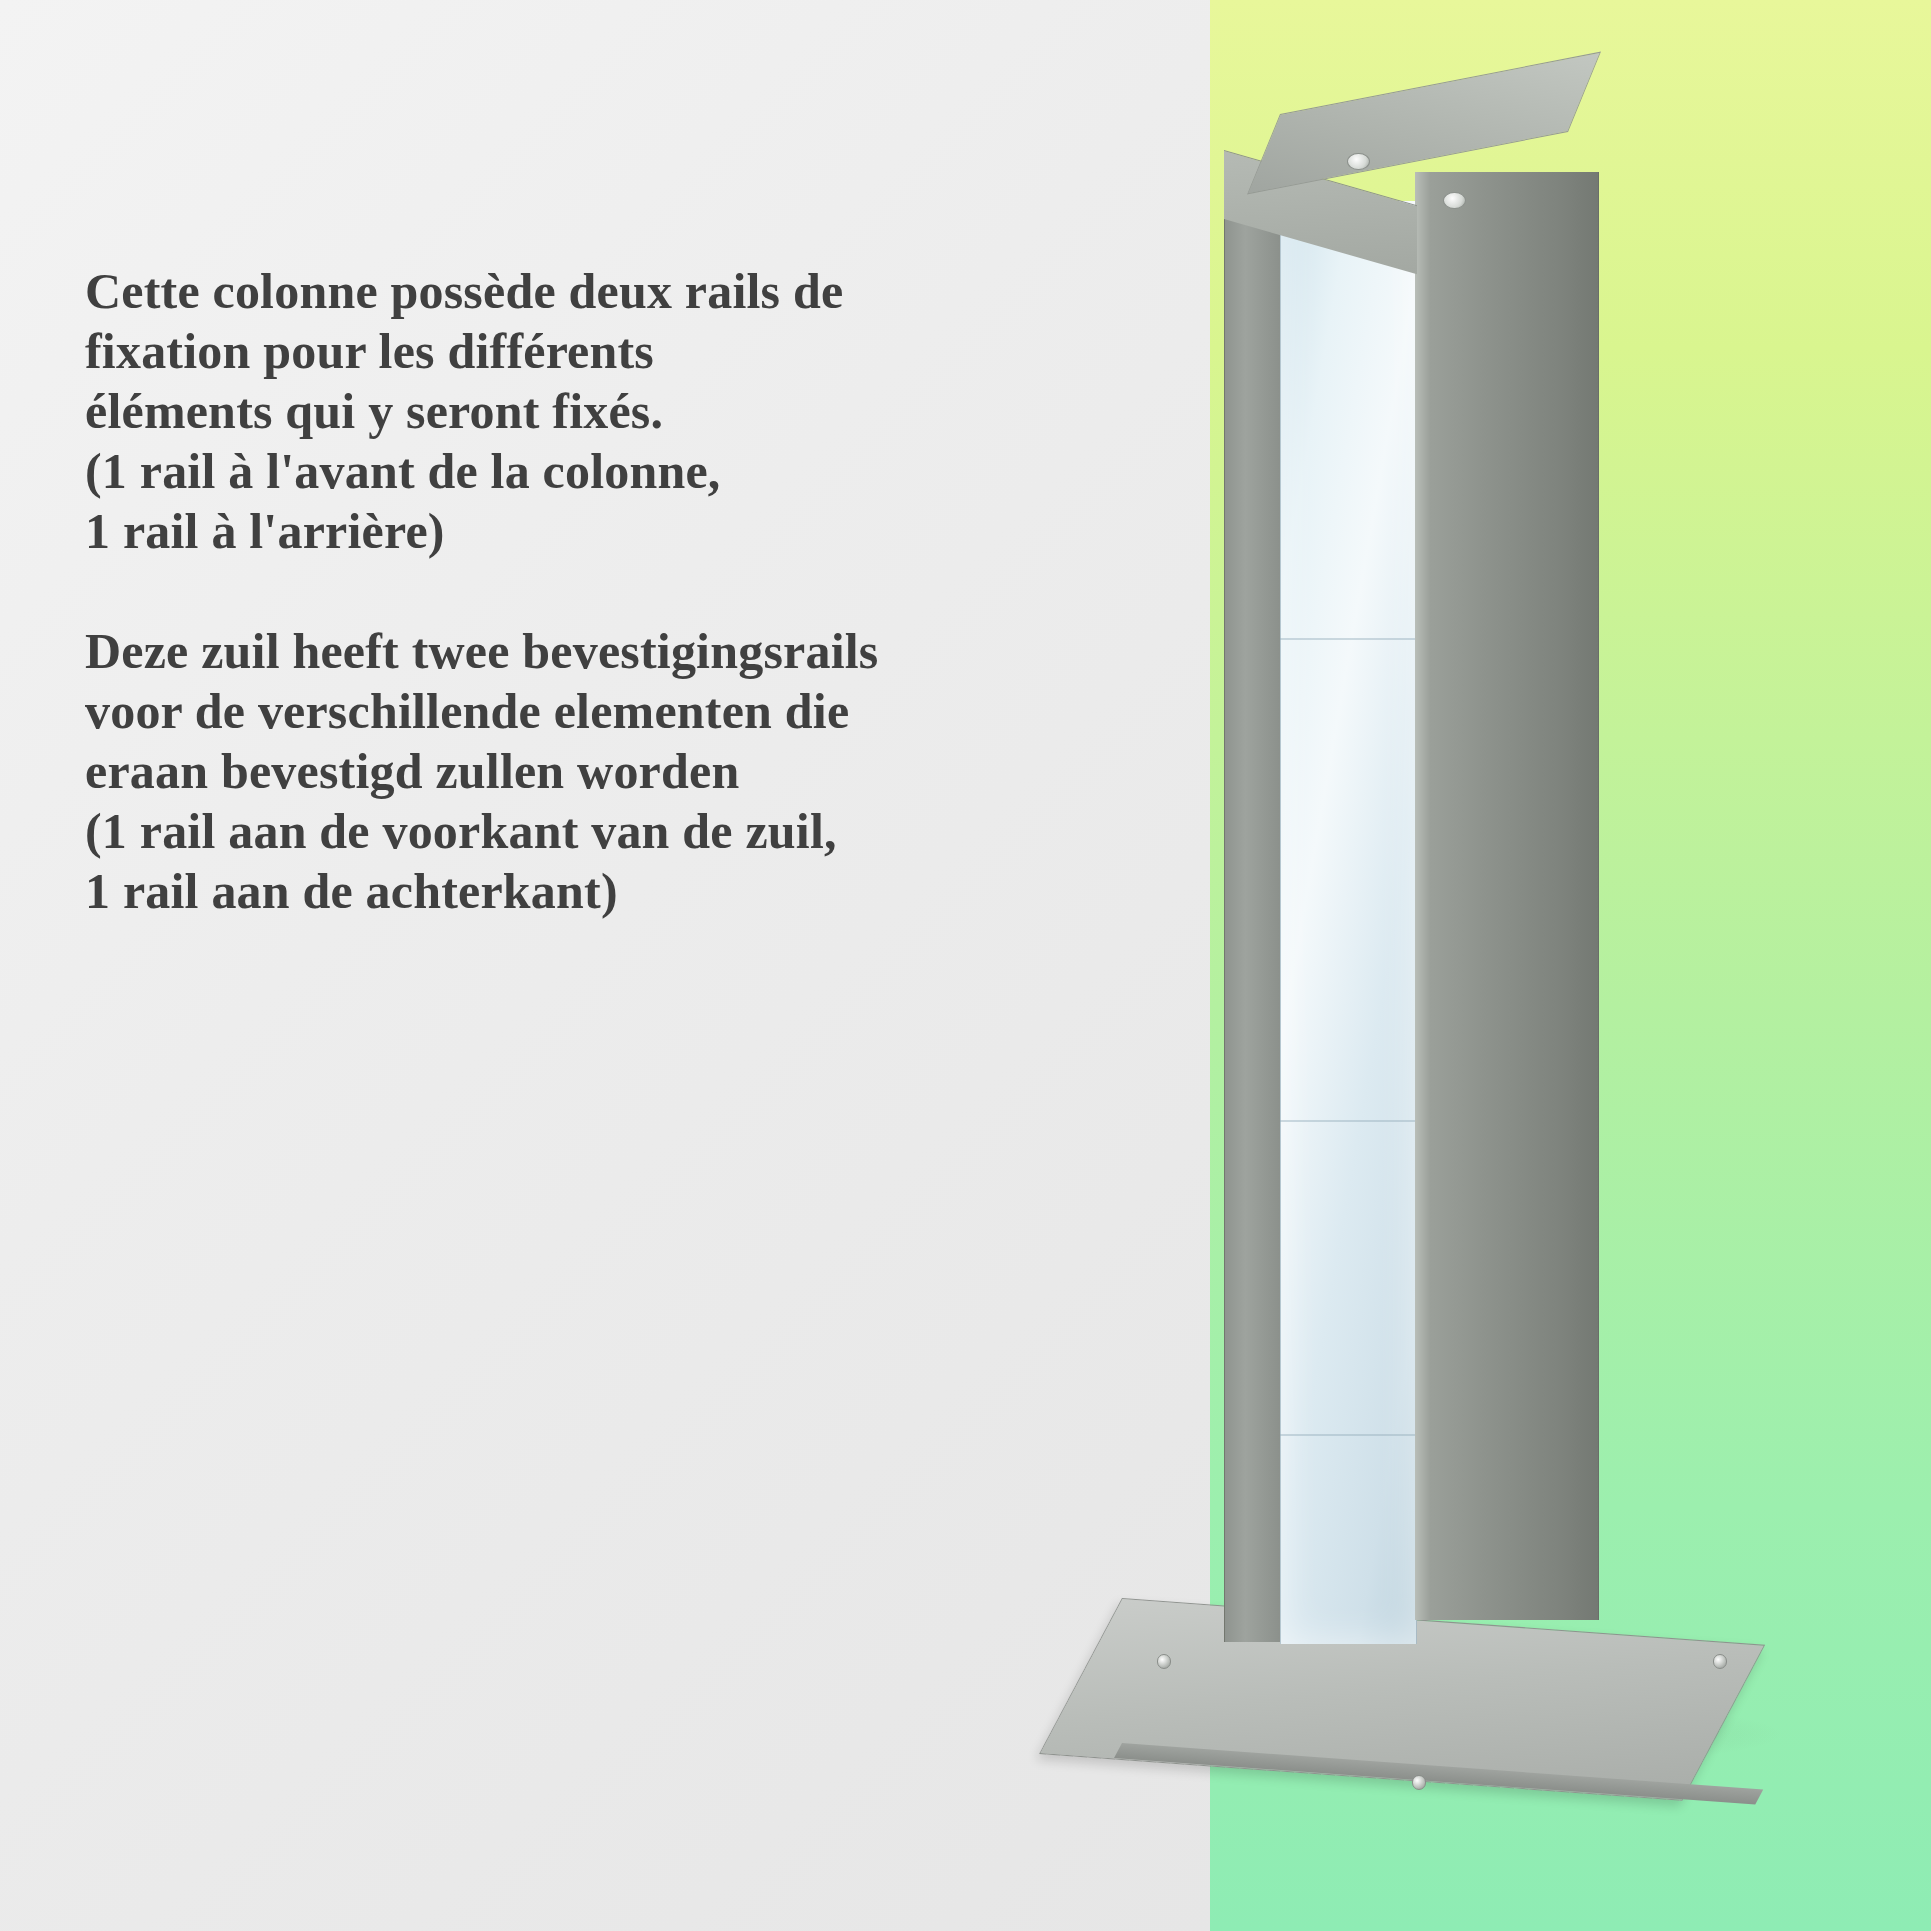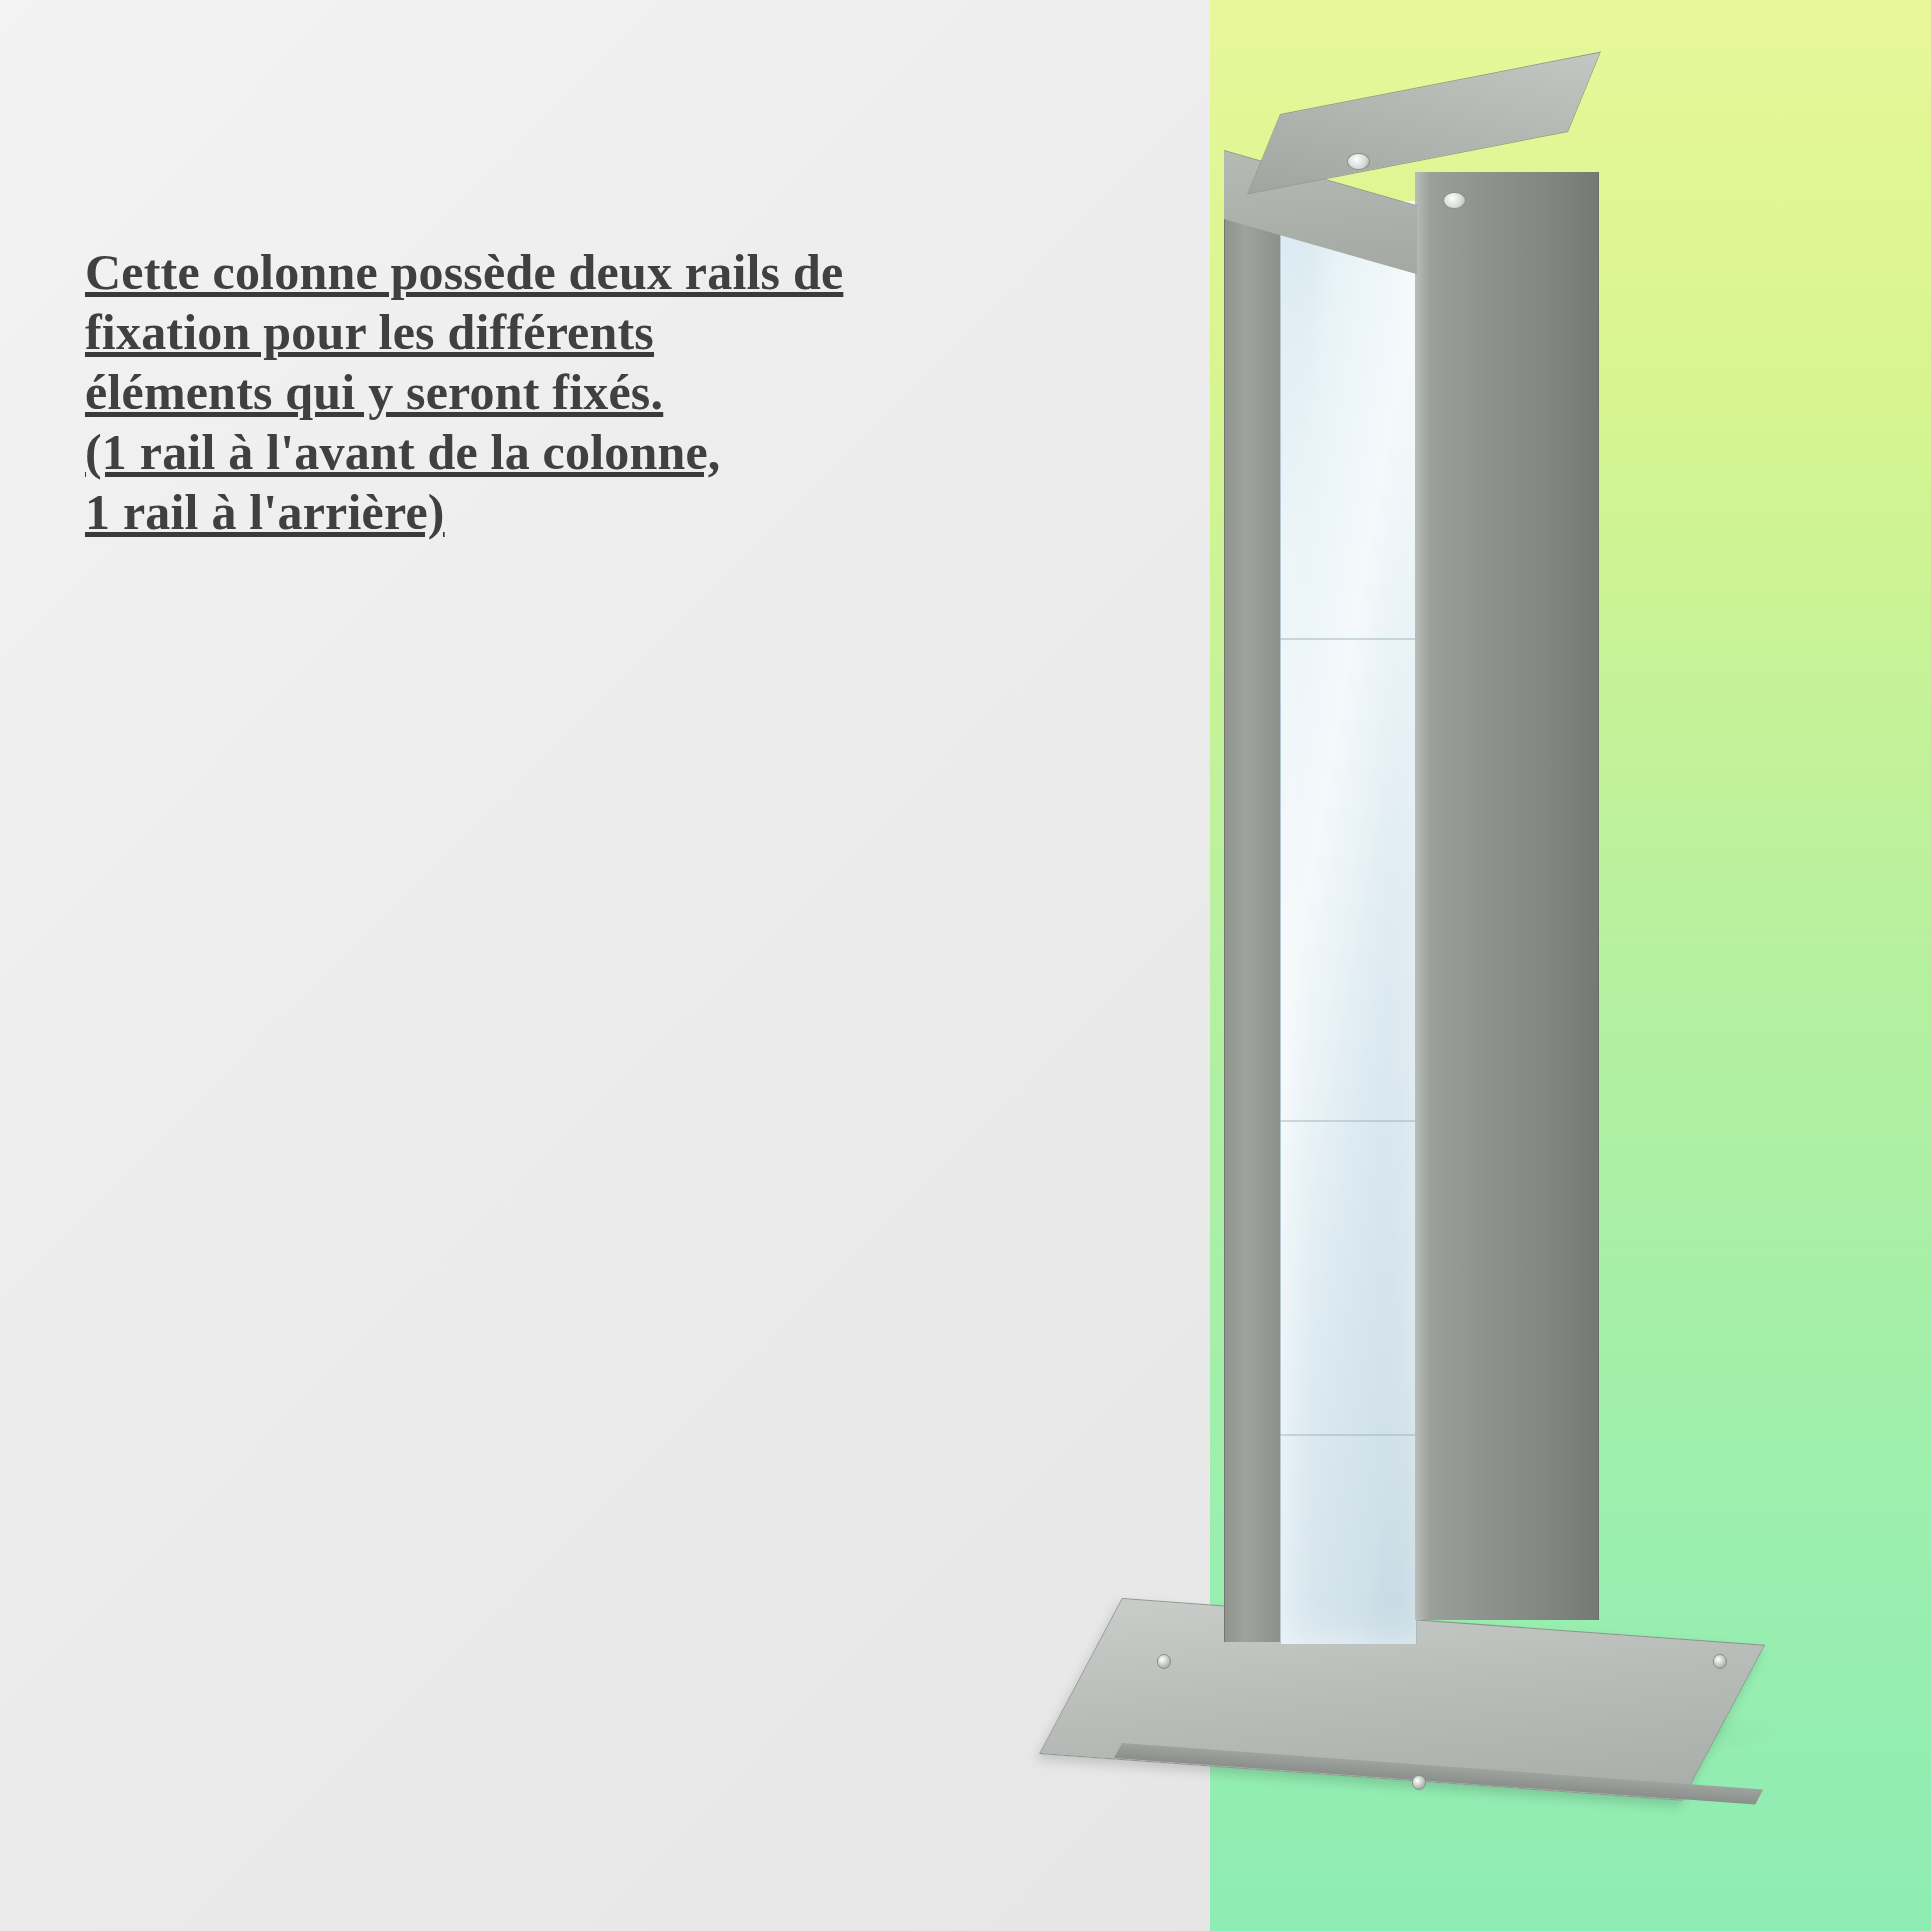--- a/index.html
+++ b/index.html
@@ -26,24 +26,23 @@
     position: absolute;
     left: 1210px; top: 0;
     width: 721px;
     height: 1931px;
     background: linear-gradient(180deg, #e8f79a 0%, #d9f58f 18%, #b4f0a0 52%, #9cefae 78%, #8eecb4 100%);
   }
   
   .text-block {
     position: absolute;
     left: 85px;
-    top: 242px;
+    top: 261px;
     width: 1081px;
     color: #3a3a3a;
-    text-decoration: underline;
   }
   .para {
     font-size: 50px;
     line-height: 1.2;
     font-weight: bold;
     letter-spacing: 0.2px;
     color: #404040;
     margin: 0 0 60px 0;
     white-space: pre-line;
   }
@@ -185,20 +184,25 @@
 
   <div class="bg-left"></div>
   <div class="bg-right"></div>
 
   <div class="text-block">
     <p class="para">Cette colonne possède deux rails de
 fixation pour les différents
 éléments qui y seront fixés.
 (1 rail à l'avant de la colonne,
 1 rail à l'arrière)</p>
+    <p class="para">Deze zuil heeft twee bevestigingsrails
+voor de verschillende elementen die
+eraan bevestigd zullen worden
+(1 rail aan de voorkant van de zuil,
+1 rail aan de achterkant)</p>
   </div>
 
   <div class="illustration">
 
     <div class="ground-shadow"></div>
 
     <div class="base-plate">
       <div class="plate-top"></div>
       <div class="plate-edge"></div>
       <div class="screw" style="left:35px; top:56px;"></div>

